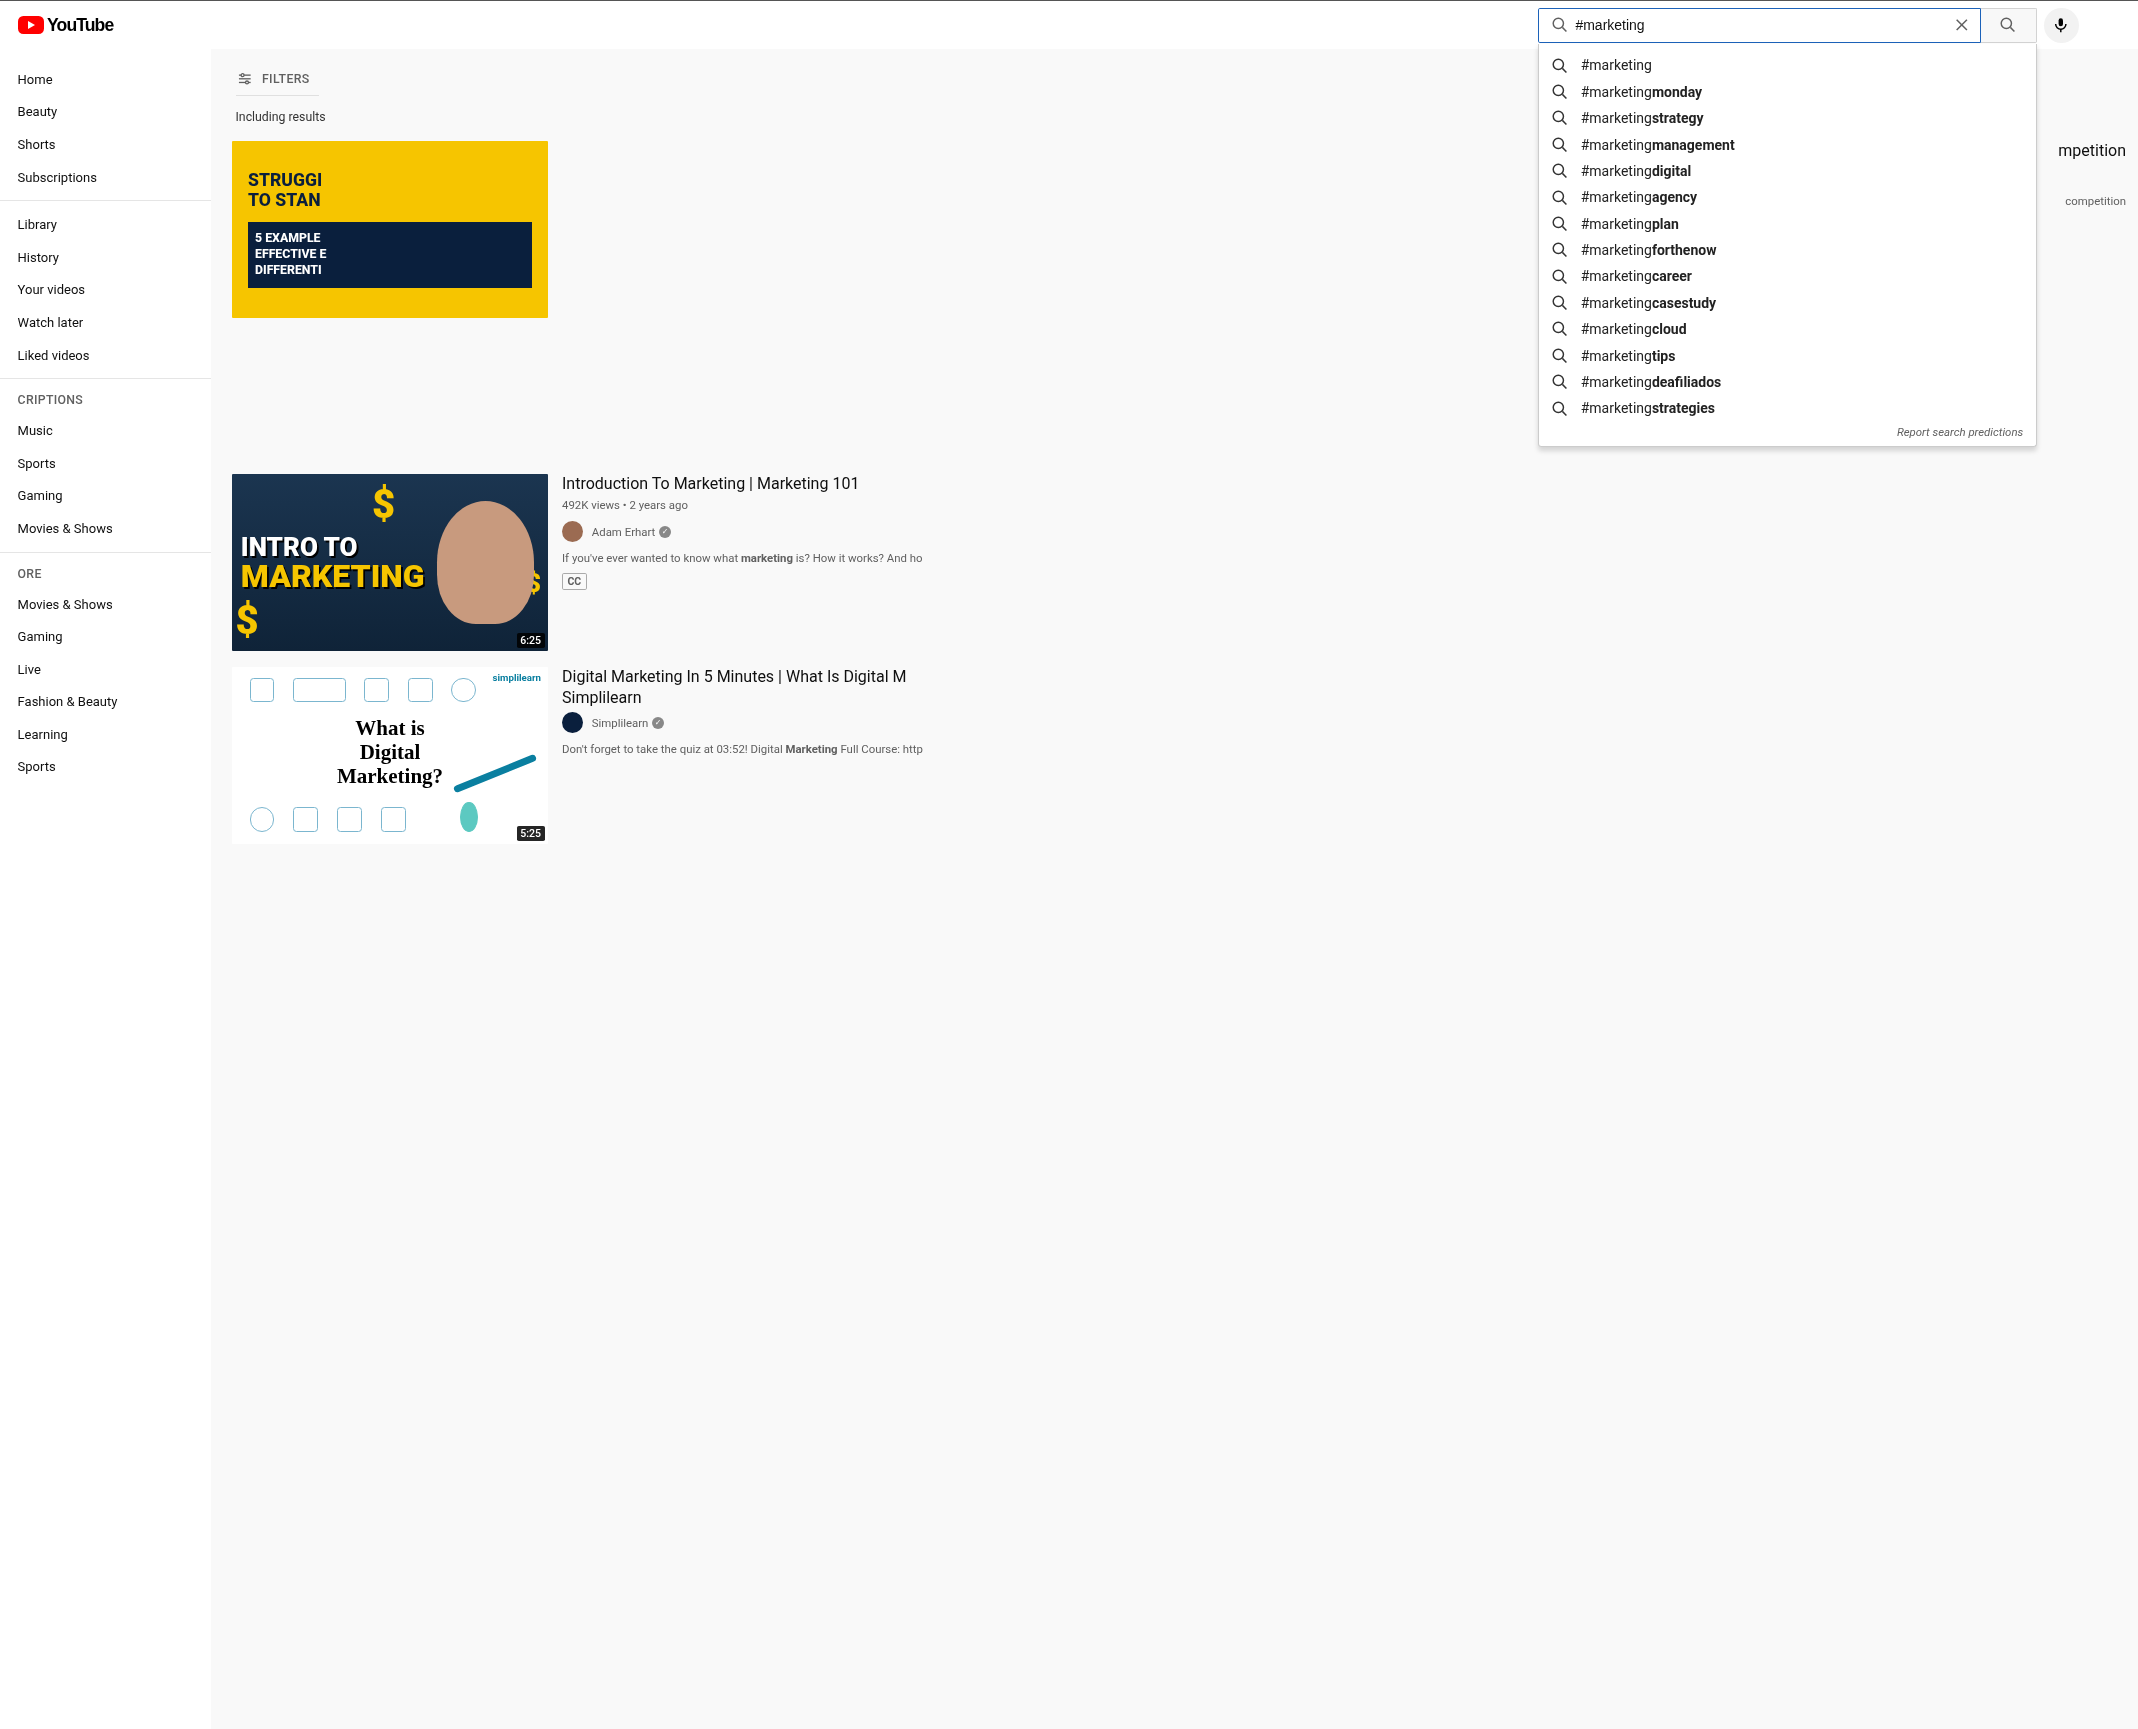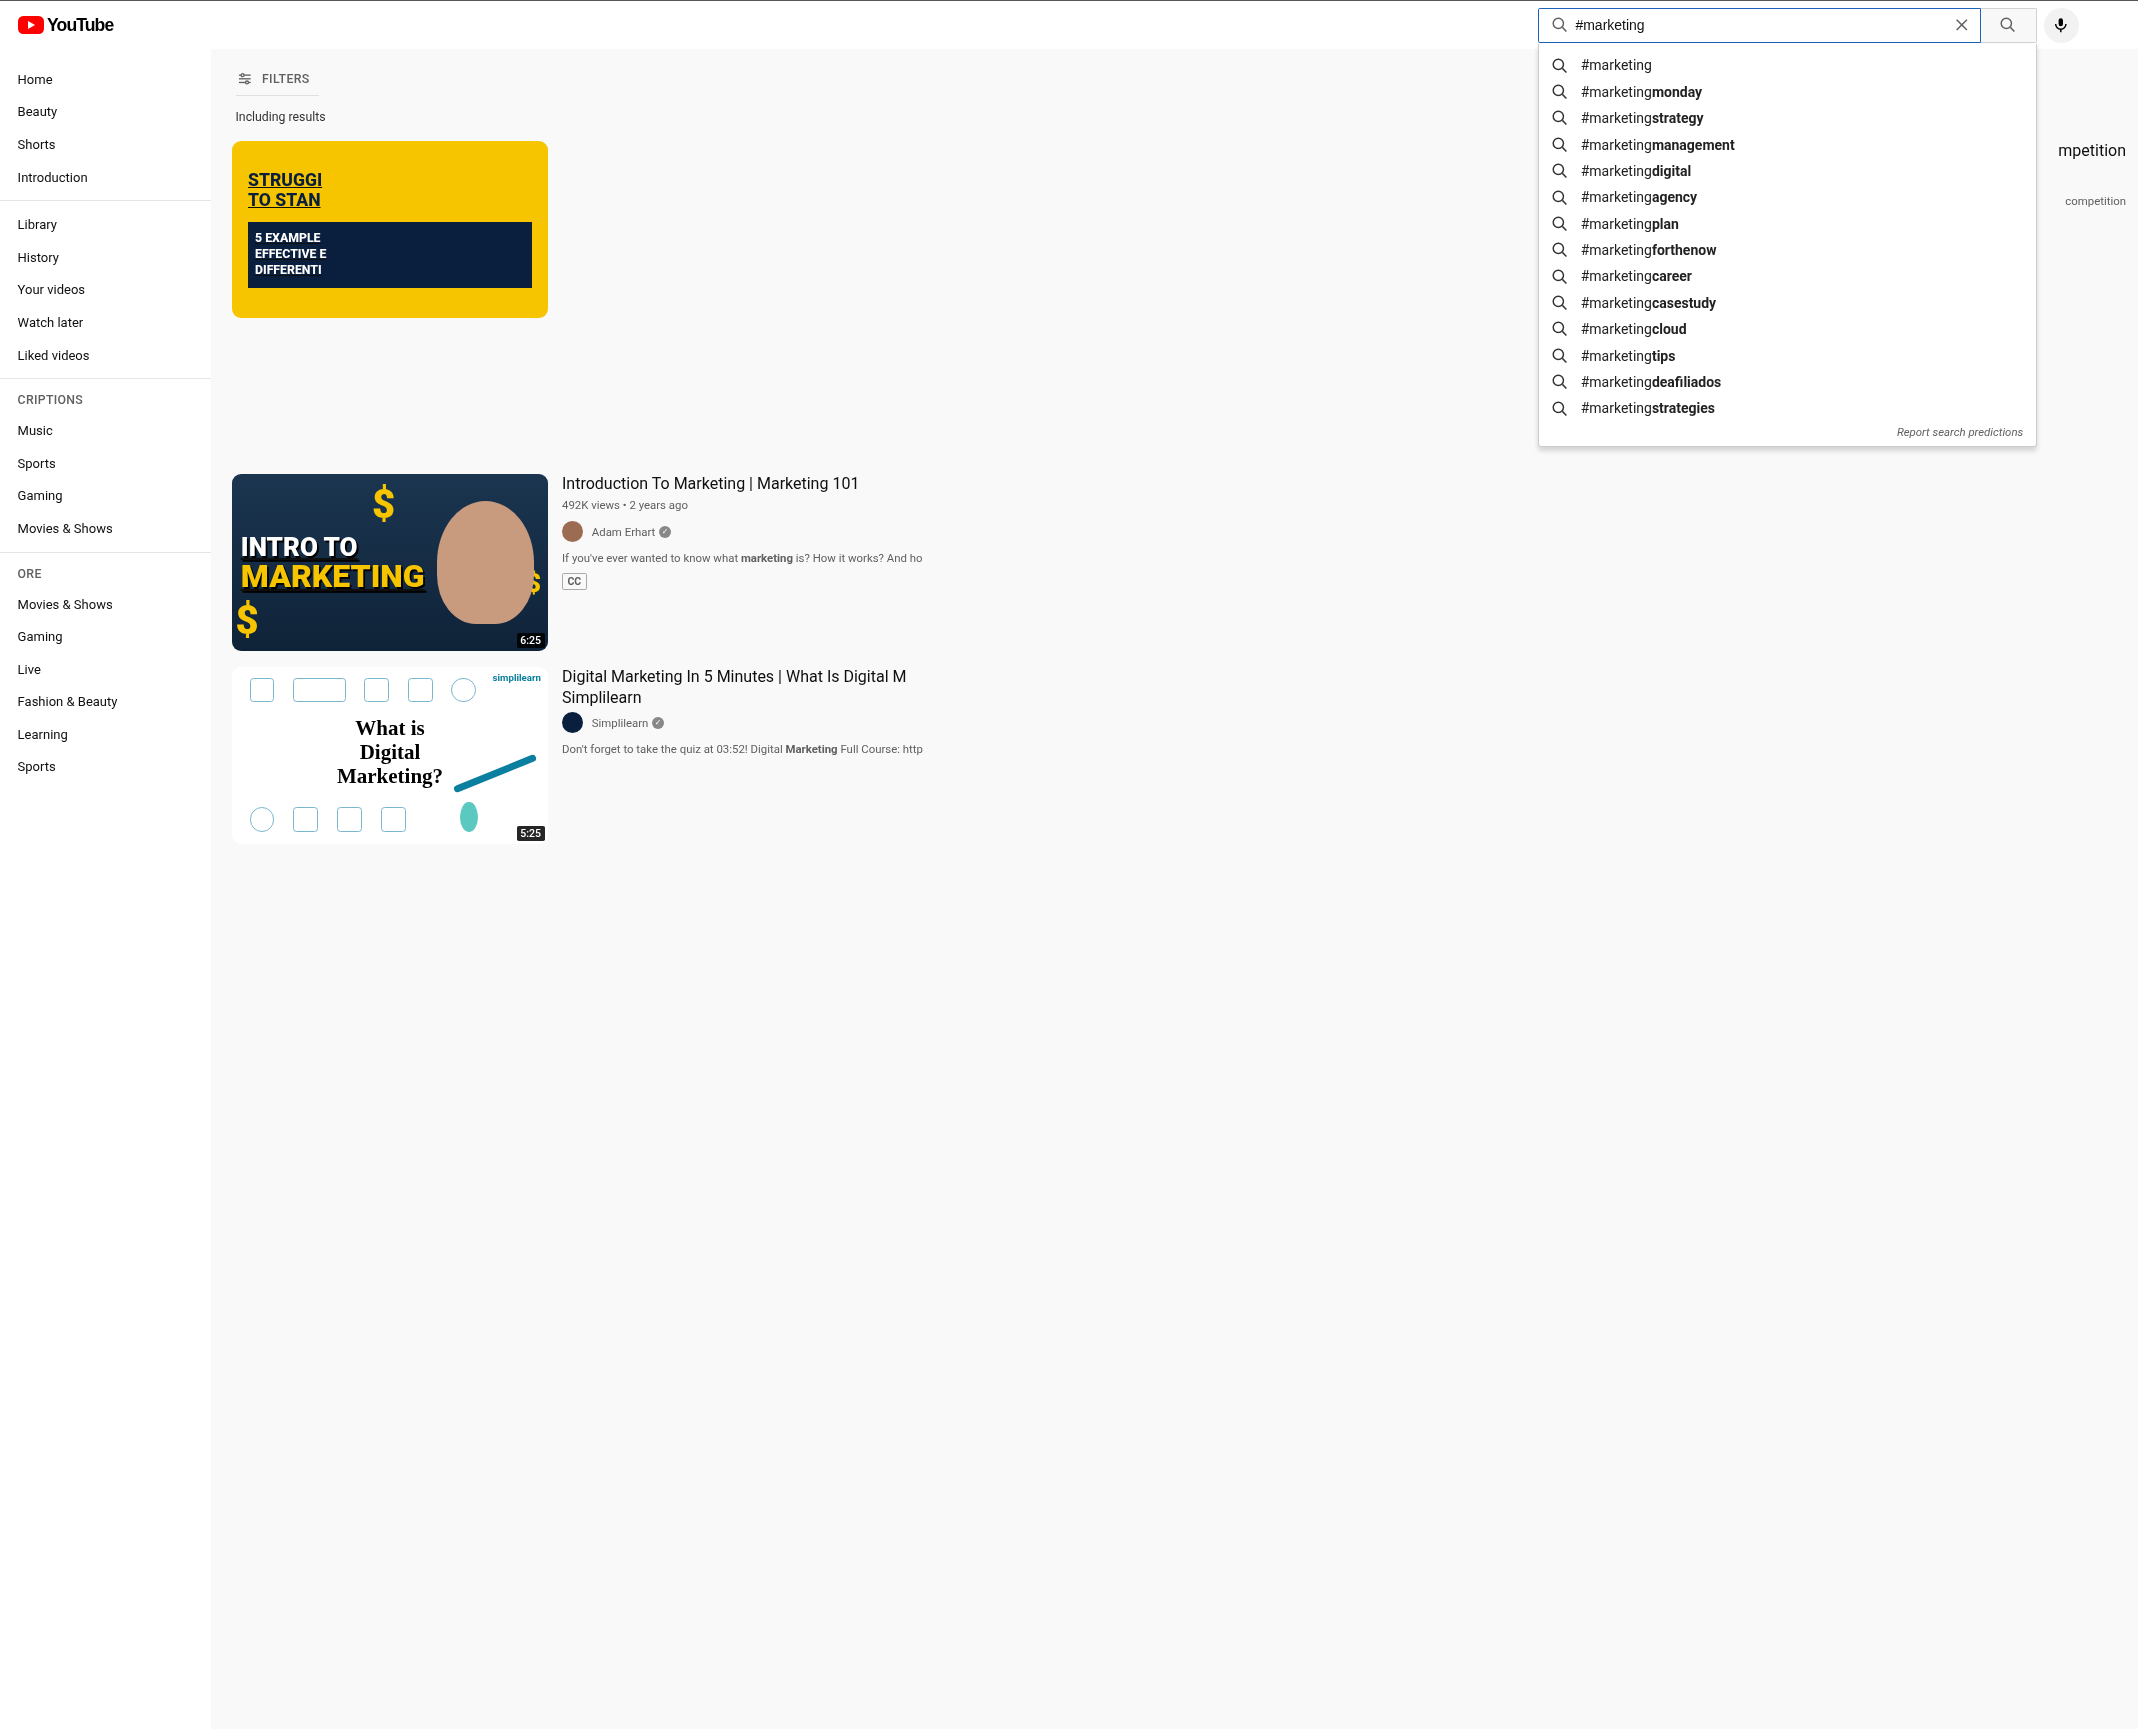--- a/index.html
+++ b/index.html
@@ -36,21 +36,21 @@
 .side-header { padding: 7px 17.6px; font-size: 12.3px; font-weight: 500; color: #606060; text-transform: uppercase; letter-spacing: 0.3px; }
 
 
 .main { margin-left: 211px; margin-top: 49px; background: #f9f9f9; min-height: calc(100vh - 49px); padding: 14px 12px 0 21px; }
 .filters-row { display: flex; align-items: center; padding: 7px 0 7px 0; border-bottom: 0.9px solid #e0e0e0; width: 83px; margin-left: 3.5px; }
 .filters-icon { width: 17.6px; height: 17.6px; margin-right: 8.8px; color: #606060; }
 .filters-label { font-size: 12.3px; font-weight: 500; color: #606060; letter-spacing: 0.4px; }
 .results-note { font-size: 12.3px; color: #333; padding: 14px 0 17.6px 3.5px; }
 
 .video-row { display: flex; margin-bottom: 16px; }
-.thumb { width: 316px; height: 177px; position: relative; flex-shrink: 0; background: #eee; overflow: hidden; border-radius: 9px; text-decoration: underline; }
+.thumb { width: 316px; height: 177px; position: relative; flex-shrink: 0; background: #eee; overflow: hidden; border-radius: 1px; }
 .thumb-duration { position: absolute; bottom: 3.5px; right: 3.5px; background: rgba(0,0,0,0.85); color: #fff; font-size: 10.5px; padding: 0.9px 3.5px; border-radius: 1.8px; font-weight: 500; }
 .video-meta { flex: 1; padding-left: 14px; min-width: 0; }
 .video-title { font-size: 16px; font-weight: 400; color: #0f0f0f; margin-bottom: 3.5px; line-height: 1.3; }
 .video-stats { font-size: 11.4px; color: #606060; margin-bottom: 8.8px; }
 .channel-row { display: flex; align-items: center; margin-bottom: 8.8px; }
 .channel-avatar { width: 21px; height: 21px; border-radius: 50%; background: #888; margin-right: 8.8px; flex-shrink: 0; }
 .channel-name { font-size: 11.4px; color: #606060; margin-right: 3.5px; }
 .verified-badge { width: 12.3px; height: 12.3px; background: #888; border-radius: 50%; display: inline-flex; align-items: center; justify-content: center; color: #fff; font-size: 8px; flex-shrink: 0; }
 .video-desc { font-size: 11.4px; color: #606060; line-height: 1.3; }
 .video-desc b { font-weight: 700; }
@@ -248,21 +248,21 @@
         </svg>
     </div>
   </div>
 </div>
 
 <div class="sidebar">
   <div class="side-section" id="side-primary">
       <div class="side-item">Home</div>
       <div class="side-item">Beauty</div>
       <div class="side-item">Shorts</div>
-      <div class="side-item">Introduction</div>
+      <div class="side-item">Subscriptions</div>
     </div>
   <div class="side-section" id="side-library">
       <div class="side-item">Library</div>
       <div class="side-item">History</div>
       <div class="side-item">Your videos</div>
       <div class="side-item">Watch later</div>
       <div class="side-item">Liked videos</div>
     </div>
   <div class="side-section">
     <div class="side-header">CRIPTIONS</div>

